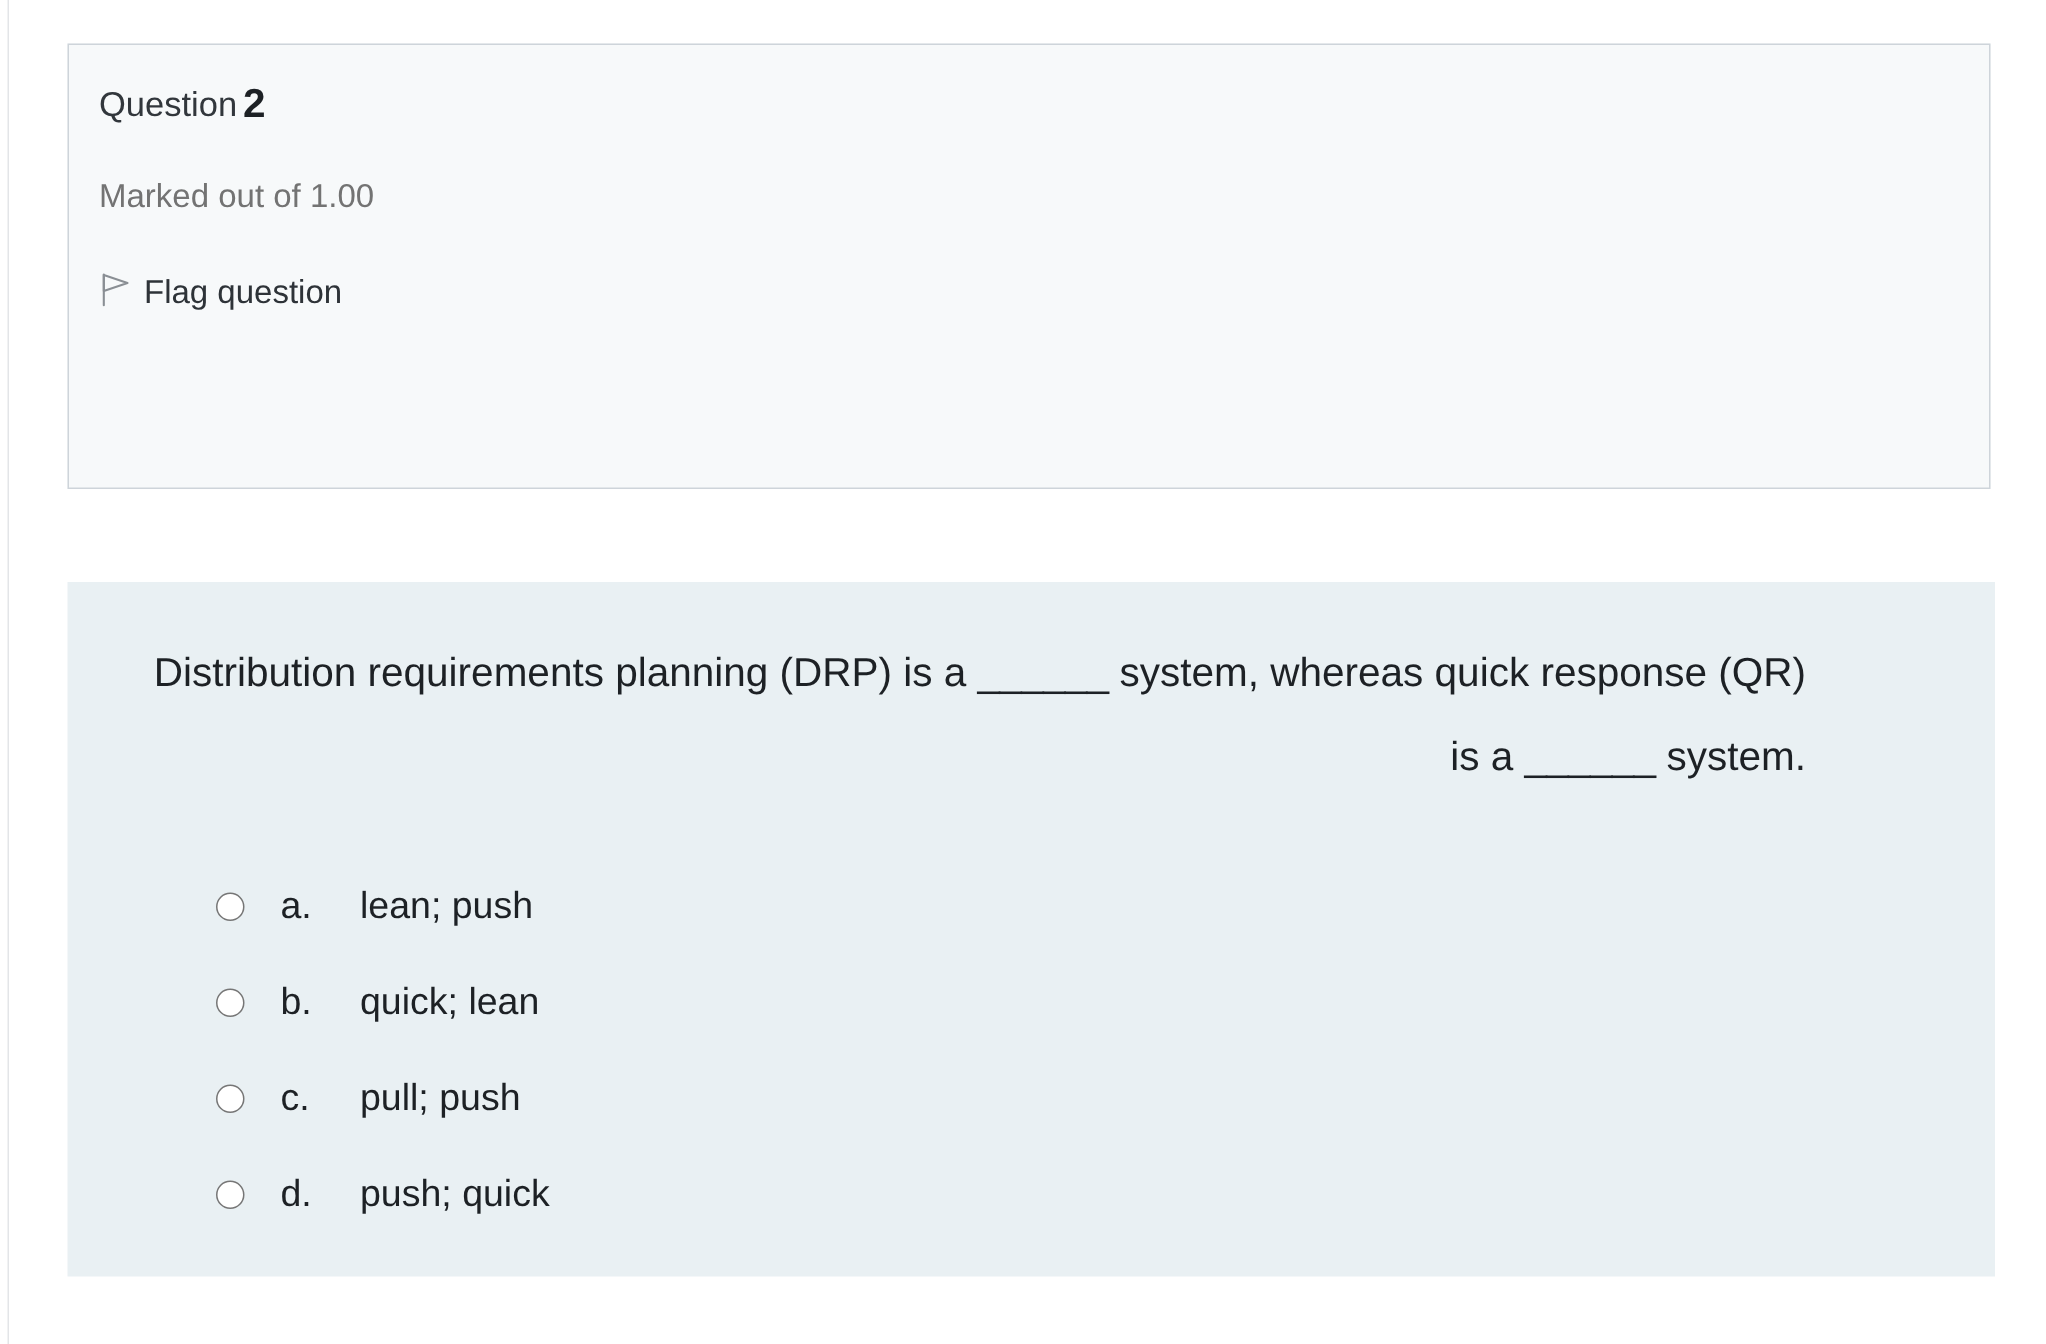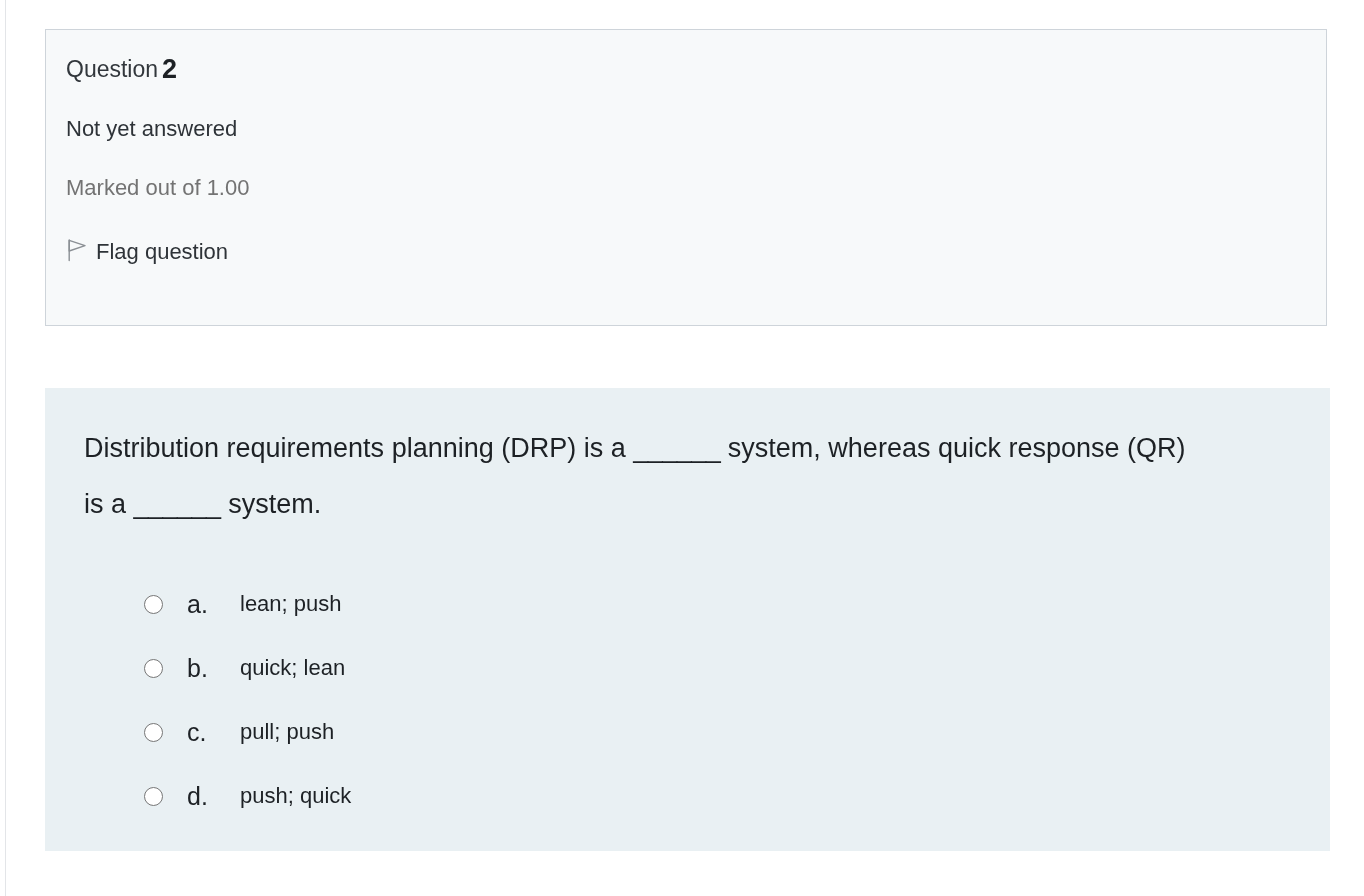--- a/index.html
+++ b/index.html
@@ -105,20 +105,21 @@
     background: #e9f0f3;
   }
   .qtext {
     position: absolute;
     left: 39px;
     top: 32px;
     width: 1120px;
     font-size: 27px;
     line-height: 56px;
     color: #1d2125;
+    text-align: right;
   }
   .blank {
     letter-spacing: -0.5px;
   }
 
   .answers {
     position: absolute;
     left: 55px;
     top: 184px;
     width: 900px;
@@ -141,40 +142,39 @@
   }
   .answer-letter {
     font-size: 25px;
     color: #1d2125;
     width: 53px;
     margin-left: 24px;
     flex: 0 0 auto;
     line-height: 1;
   }
   .answer-text {
-    font-size: 22px;
+    font-size: 25px;
     color: #1d2125;
     line-height: 1;
   }
 </style>
 </head>
 <body>
 
 <div class="page">
 
   <div class="page-gutter"></div>
 
   <div class="qinfo">
     <div class="qinfo-inner">
 
       <div class="qno">
         <span>Question</span><span class="qno-num">2</span>
       </div>
 
-      <div class="qstate">Not yet answered</div>
 
       <div class="qgrade">Marked out of 1.00</div>
 
       <div class="qflag">
         <span class="flag-icon">
           <svg width="22" height="26" viewBox="0 0 22 26" xmlns="http://www.w3.org/2000/svg">
             <path d="M3.2 3.0 L3.2 23.5" stroke="#8a8f94" stroke-width="1.4" fill="none" stroke-linecap="round"></path>
             <path d="M3.2 3.4 L19.0 8.6 L3.2 14.0 Z" stroke="#8a8f94" stroke-width="1.4" fill="none" stroke-linejoin="round"></path>
           </svg>
         </span>

